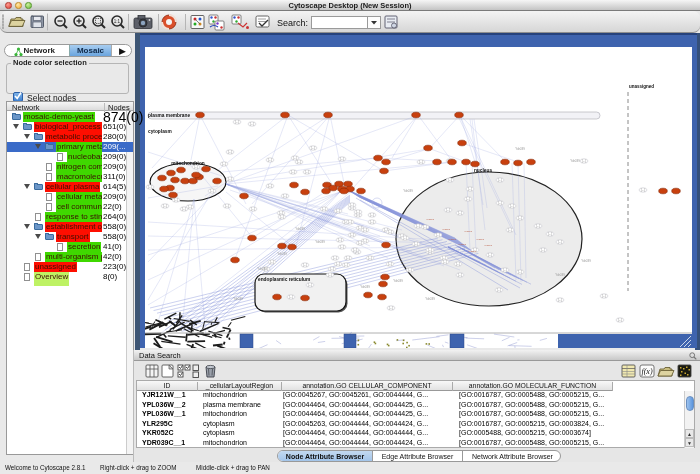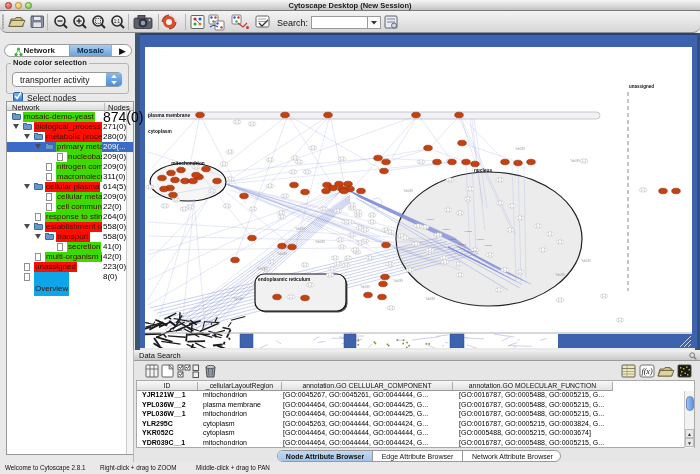--- a/index.html
+++ b/index.html
@@ -638,28 +638,20 @@
         <circle cx="7" cy="7.5" r="1.6" fill="#3bb53b"></circle>
         <path d="M4.5 2 L2 7.5 M4.5 2 L7 7.5" stroke="#3bb53b" stroke-width="0.8"></path>
       </svg>
     <div class="abs" style="left:64px;top:0;width:42px;height:13px;background:linear-gradient(#a8cdf0,#5f9ddb);border-left:1px solid #8aa;font-size:8px;font-weight:bold;color:#102a4a;text-align:center;line-height:12px;">Mosaic</div>
     <div class="abs" style="left:106px;top:0;width:22px;height:13px;border-left:1px solid #aaa;text-align:center;line-height:12px;font-size:9px;color:#111;">▶</div>
   </div>
 
   <div class="abs" style="left:6px;top:30px;width:123px;height:31px;border:1px solid #b5b5b5;border-radius:3px;"></div>
   <span class="abs" style="left:11px;top:25px;background:#e9e9e9;font-size:7.5px;font-weight:bold;color:#222;padding:0 2px;">Node color selection</span>
 
-  <div class="abs" style="left:12px;top:39px;width:110px;height:15px;background:#fff;border:1px solid #9a9a9a;border-radius:4px;">
-    <span class="abs" style="left:7px;top:2px;font-size:8.5px;color:#111;">transporter activity</span>
-    <span class="abs" style="left:93px;top:0px;width:16px;height:13px;background:linear-gradient(#8cb8e8,#4a8ed6);border-radius:0 4px 4px 0;"></span>
-    <svg width="8" height="11" viewBox="0 0 8 11" style="position:absolute;left:97px;top:1px;">
-        <path d="M4 0.5 L6.8 4 L1.2 4 Z" fill="#fff"></path>
-        <path d="M4 10.5 L6.8 7 L1.2 7 Z" fill="#fff"></path>
-      </svg>
-  </div>
 
   <div class="abs" style="left:13px;top:59px;width:10px;height:10px;background:linear-gradient(#7fb3e8,#3c7fd0);border:1px solid #2a5fa8;border-radius:2px;"></div>
   <svg width="10" height="10" viewBox="0 0 10 10" style="position:absolute;left:13px;top:58px;">
       <path d="M2 5 L4.2 7.4 L8 1.5" stroke="#fff" stroke-width="1.6" fill="none"></path>
     </svg>
   <span class="abs" style="left:27px;top:60px;font-size:8.5px;color:#111;">Select nodes</span>
 
   <div class="abs" style="left:6px;top:68px;width:128px;height:354px;background:#fff;border:1px solid #999;">
     <div class="abs" style="left:0;top:0;width:126px;height:9px;background:linear-gradient(#f6f6f6,#dcdcdc);border-bottom:1px solid #aaa;">
       <span class="abs" style="left:5px;top:0.5px;font-size:7.5px;color:#111;">Network</span>
@@ -673,21 +665,21 @@
 <span style="position:absolute;left:5px;top:1.5px;width:9px;height:6.5px;background:#6b96c8;border:1px solid #3a6b9e;border-radius:1px;"></span>
 <span style="position:absolute;left:5px;top:0.5px;width:4px;height:2px;background:#6b96c8;border:1px solid #3a6b9e;border-bottom:none;border-radius:1px 1px 0 0;"></span>
 <span style="position:absolute;left:16px;top:0px;height:10px;line-height:10px;background:#3fd800;color:#3c1000;font-size:8px;white-space:nowrap;overflow:hidden;max-width:79px;padding:0 1px;">mosaic-demo-yeast</span>
 <span style="position:absolute;left:96px;top:0px;height:10px;line-height:10px;color:#000;font-size:14px;">874(0)</span>
 </div>
 <div style="position:absolute;left:7px;top:122px;width:126px;height:10px;">
 <span style="position:absolute;left:6px;top:2px;width:0;height:0;border-left:3.5px solid transparent;border-right:3.5px solid transparent;border-top:5px solid #4a4a4a;"></span>
 <span style="position:absolute;left:16px;top:1.5px;width:9px;height:6.5px;background:#6b96c8;border:1px solid #3a6b9e;border-radius:1px;"></span>
 <span style="position:absolute;left:16px;top:0.5px;width:4px;height:2px;background:#6b96c8;border:1px solid #3a6b9e;border-bottom:none;border-radius:1px 1px 0 0;"></span>
 <span style="position:absolute;left:27px;top:0px;height:10px;line-height:10px;background:#fe0e00;color:#3c1000;font-size:8px;white-space:nowrap;overflow:hidden;max-width:68px;padding:0 1px;">biological_process</span>
-<span style="position:absolute;left:96px;top:0px;height:10px;line-height:10px;color:#000;font-size:8px;">271(0)</span>
+<span style="position:absolute;left:96px;top:0px;height:10px;line-height:10px;color:#000;font-size:8px;">651(0)</span>
 </div>
 <div style="position:absolute;left:7px;top:132px;width:126px;height:10px;">
 <span style="position:absolute;left:17px;top:2px;width:0;height:0;border-left:3.5px solid transparent;border-right:3.5px solid transparent;border-top:5px solid #4a4a4a;"></span>
 <span style="position:absolute;left:27px;top:1.5px;width:9px;height:6.5px;background:#6b96c8;border:1px solid #3a6b9e;border-radius:1px;"></span>
 <span style="position:absolute;left:27px;top:0.5px;width:4px;height:2px;background:#6b96c8;border:1px solid #3a6b9e;border-bottom:none;border-radius:1px 1px 0 0;"></span>
 <span style="position:absolute;left:38px;top:0px;height:10px;line-height:10px;background:#fe0e00;color:#3c1000;font-size:8px;white-space:nowrap;overflow:hidden;max-width:57px;padding:0 1px;">metabolic process</span>
 <span style="position:absolute;left:96px;top:0px;height:10px;line-height:10px;color:#000;font-size:8px;">280(0)</span>
 </div>
 <div style="position:absolute;left:7px;top:142px;width:126px;height:10px;background:#3a6bc8;">
 <span style="position:absolute;left:28px;top:2px;width:0;height:0;border-left:3.5px solid transparent;border-right:3.5px solid transparent;border-top:5px solid #4a4a4a;"></span>
@@ -757,21 +749,21 @@
 <span style="position:absolute;left:38px;top:0px;height:10px;line-height:10px;background:#3fd800;color:#3c1000;font-size:8px;white-space:nowrap;overflow:hidden;max-width:57px;padding:0 1px;">multi-organism pro</span>
 <span style="position:absolute;left:96px;top:0px;height:10px;line-height:10px;color:#000;font-size:8px;">42(0)</span>
 </div>
 <div style="position:absolute;left:7px;top:262px;width:126px;height:10px;">
 <span style="position:absolute;left:17px;top:0.5px;width:6px;height:8px;background:#fff;border:1px solid #909090;"></span>
 <span style="position:absolute;left:27px;top:0px;height:10px;line-height:10px;background:#fe0e00;color:#3c1000;font-size:8px;white-space:nowrap;overflow:hidden;max-width:68px;padding:0 1px;">unassigned</span>
 <span style="position:absolute;left:96px;top:0px;height:10px;line-height:10px;color:#000;font-size:8px;">223(0)</span>
 </div>
 <div style="position:absolute;left:7px;top:272px;width:126px;height:10px;">
 <span style="position:absolute;left:17px;top:0.5px;width:6px;height:8px;background:#fff;border:1px solid #909090;"></span>
-<span style="position:absolute;left:27px;top:0px;height:14px;line-height:10px;background:#0ea5e9;color:#3c1000;font-size:8px;white-space:nowrap;overflow:hidden;max-width:68px;padding:12px 1px;">Overview</span>
+<span style="position:absolute;left:27px;top:0px;height:14px;line-height:10px;background:#bef264;color:#3c1000;font-size:8px;white-space:nowrap;overflow:hidden;max-width:68px;padding:0 1px;">Overview</span>
 <span style="position:absolute;left:96px;top:0px;height:10px;line-height:10px;color:#000;font-size:8px;">8(0)</span>
 </div>
 </div>
 
 <div class="abs" style="left:133px;top:350px;width:567px;height:112px;background:#e6e6e6;border-left:1px solid #bbb;">
   <div class="abs" style="left:0;top:0;width:567px;height:11px;background:linear-gradient(#f2f2f2,#c8c8c8);border-bottom:1px solid #999;">
     <span style="position:absolute;left:5px;top:1px;font-size:7.5px;color:#111;">Data Search</span>
     <svg width="8" height="8" viewBox="0 0 8 8" style="position:absolute;left:555px;top:1.5px;">
         <circle cx="3.2" cy="3.2" r="2.4" fill="none" stroke="#777" stroke-width="1"></circle>
         <line x1="5" y1="5" x2="7.3" y2="7.3" stroke="#777" stroke-width="1.2"></line>

